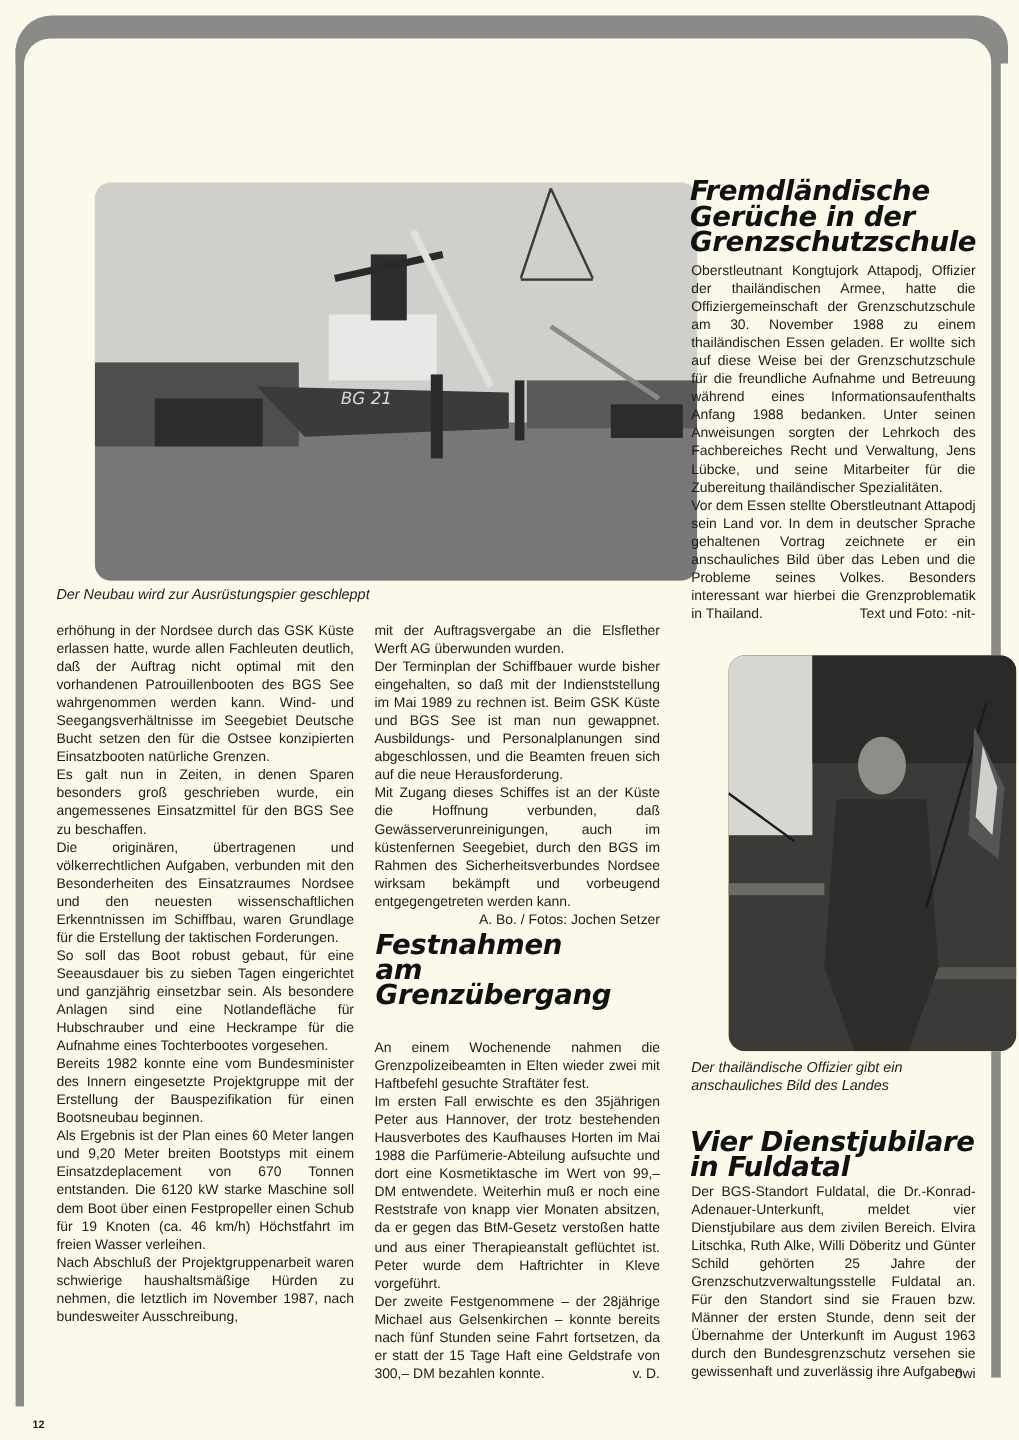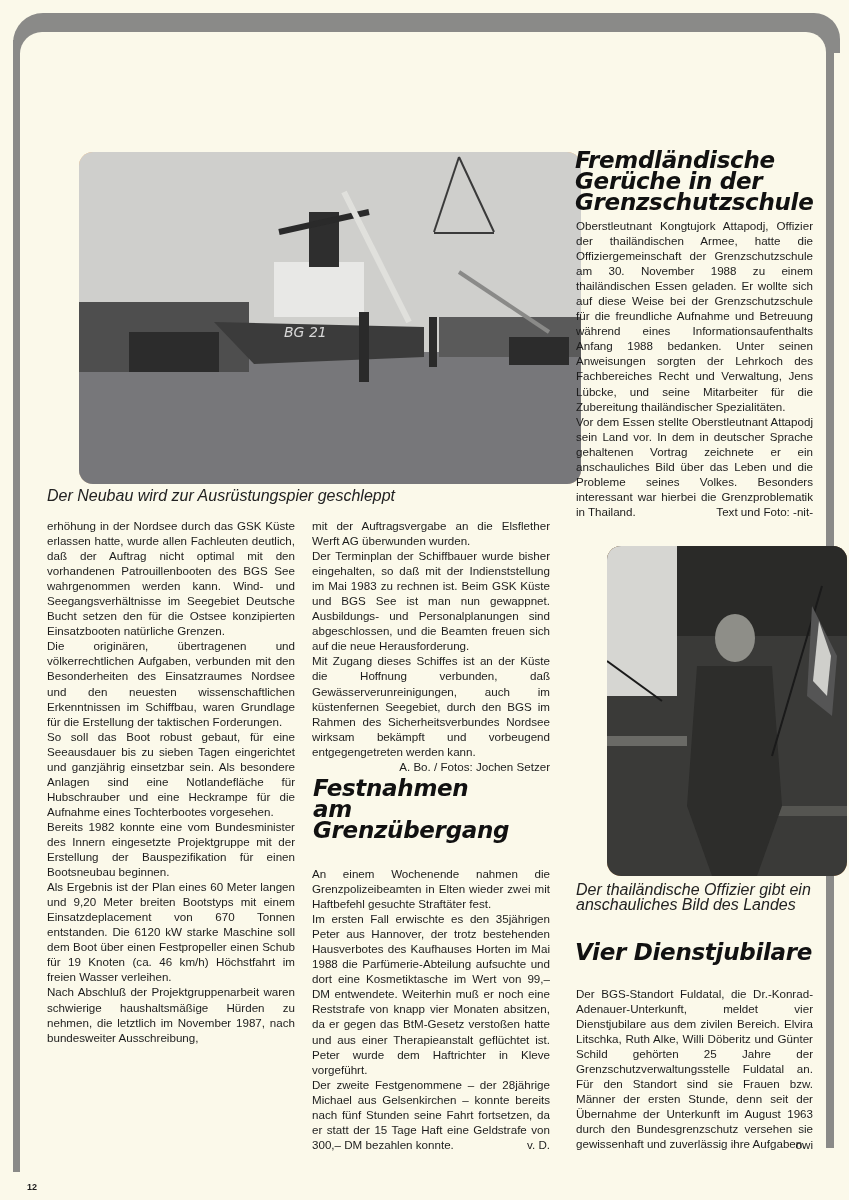--- a/index.html
+++ b/index.html
@@ -26,21 +26,21 @@
   .page-number {
     position: absolute; left: 27px; top: 1182px; font-size: 9px; font-weight: bold;
   }
   .photo {
     position: absolute; border-radius: 14px; overflow: hidden;
     background: #fdba74;
     margin-left: 32px;
   }
   .photo svg { width: 100%; height: 100%; display: block; }
   .caption {
-    position: absolute; font-style: italic; font-size: 16px; line-height: 15px; color: #222;
+    position: absolute; font-style: italic; font-size: 12px; line-height: 15px; color: #222;
   }
   .col {
     position: absolute; font-size: 11.6px; line-height: 15.05px; text-align: justify;
     hyphens: manual;
   }
   .col p { margin: 0; }
   .signoff { text-align: right; display: block; }
   .headline {
     position: absolute; font-family: "DejaVu Sans", sans-serif; font-weight: bold; font-style: italic;
     font-size: 23px; line-height: 21px; letter-spacing: -0.3px; color: #111;
@@ -74,32 +74,33 @@
     <rect x="350" y="165" width="8" height="50" fill="#2a2a2a"></rect>
     <rect x="50" y="180" width="90" height="40" fill="#2c2c2c"></rect>
     <rect x="430" y="185" width="60" height="28" fill="#2c2c2c"></rect>
     <text x="205" y="185" font-family="DejaVu Sans, sans-serif" font-style="italic" font-size="14" fill="#d8d8d8">BG 21</text>
   </svg>
 </div>
 <div class="caption" style="left:47px; top:488px; width:500px;">Der Neubau wird zur Ausrüstungspier geschleppt</div>
 
 <div class="col" style="left:47px; top:518px; width:248px;">
   <p>erhöhung in der Nordsee durch das GSK Küste erlassen hatte, wurde allen Fachleuten deutlich, daß der Auftrag nicht optimal mit den vorhandenen Patrouillenbooten des BGS See wahrgenommen werden kann. Wind- und Seegangsverhältnisse im Seegebiet Deutsche Bucht setzen den für die Ostsee konzipierten Einsatzbooten natürliche Grenzen.</p>
+  <p>Es galt nun in Zeiten, in denen Sparen besonders groß geschrieben wurde, ein angemessenes Einsatzmittel für den BGS See zu beschaffen.</p>
   <p>Die originären, übertragenen und völkerrechtlichen Aufgaben, verbunden mit den Besonderheiten des Einsatzraumes Nordsee und den neuesten wissenschaftlichen Erkenntnissen im Schiffbau, waren Grundlage für die Erstellung der taktischen Forderungen.</p>
   <p>So soll das Boot robust gebaut, für eine Seeausdauer bis zu sieben Tagen eingerichtet und ganzjährig einsetzbar sein. Als besondere Anlagen sind eine Notlandefläche für Hubschrauber und eine Heckrampe für die Aufnahme eines Tochterbootes vorgesehen.</p>
   <p>Bereits 1982 konnte eine vom Bundesminister des Innern eingesetzte Projektgruppe mit der Erstellung der Bauspezifikation für einen Bootsneubau beginnen.</p>
   <p>Als Ergebnis ist der Plan eines 60 Meter langen und 9,20 Meter breiten Bootstyps mit einem Einsatzdeplacement von 670 Tonnen entstanden. Die 6120 kW starke Maschine soll dem Boot über einen Festpropeller einen Schub für 19 Knoten (ca. 46 km/h) Höchstfahrt im freien Wasser verleihen.</p>
   <p>Nach Abschluß der Projektgruppenarbeit waren schwierige haushaltsmäßige Hürden zu nehmen, die letztlich im November 1987, nach bundesweiter Ausschreibung,</p>
 </div>
 
 <div class="page-number">12</div>
 
 <div class="col" style="left:312px; top:518px; width:238px;">
   <p>mit der Auftragsvergabe an die Elsflether Werft AG überwunden wurden.</p>
-  <p>Der Terminplan der Schiffbauer wurde bisher eingehalten, so daß mit der Indienststellung im Mai 1983 zu rechnen ist. Beim GSK Küste und BGS See ist man nun gewappnet. Ausbildungs- und Personalplanungen sind abgeschlossen, und die Beamten freuen sich auf die neue Herausforderung.</p>
+  <p>Der Terminplan der Schiffbauer wurde bisher eingehalten, so daß mit der Indienststellung im Mai 1989 zu rechnen ist. Beim GSK Küste und BGS See ist man nun gewappnet. Ausbildungs- und Personalplanungen sind abgeschlossen, und die Beamten freuen sich auf die neue Herausforderung.</p>
   <p>Mit Zugang dieses Schiffes ist an der Küste die Hoffnung verbunden, daß Gewässerverunreinigungen, auch im küstenfernen Seegebiet, durch den BGS im Rahmen des Sicherheitsverbundes Nordsee wirksam bekämpft und vorbeugend entgegengetreten werden kann.</p>
   <span class="signoff">A. Bo. / Fotos: Jochen Setzer</span>
 </div>
 
 <div class="headline" style="left:313px; top:778px; width:240px;">
   <span>Festnahmen</span>
   <span>am Grenzübergang</span>
 </div>
 <div class="col" style="left:312px; top:866px; width:238px;">
   <p>An einem Wochenende nahmen die Grenzpolizeibeamten in Elten wieder zwei mit Haftbefehl gesuchte Straftäter fest.</p>
@@ -131,17 +132,18 @@
     <line x1="0" y1="115" x2="55" y2="155" stroke="#1a1a1a" stroke-width="2"></line>
     <line x1="215" y1="40" x2="165" y2="210" stroke="#1a1a1a" stroke-width="2"></line>
     <polygon points="205,60 230,110 225,170 200,150" fill="#555"></polygon>
     <polygon points="212,75 224,110 220,150 206,135" fill="#cfcfcb"></polygon>
   </svg>
 </div>
 <div class="caption" style="left:576px; top:882px; width:238px;">Der thailändische Offizier gibt ein anschauliches Bild des Landes</div>
 
 <div class="headline" style="left:575px; top:942px; width:250px;">
   <span>Vier Dienstjubilare</span>
+  <span>in Fuldatal</span>
 </div>
 <div class="col" style="left:576px; top:986px; width:237px;">
   <p>Der BGS-Standort Fuldatal, die Dr.-Konrad-Adenauer-Unterkunft, meldet vier Dienstjubilare aus dem zivilen Bereich. Elvira Litschka, Ruth Alke, Willi Döberitz und Günter Schild gehörten 25 Jahre der Grenzschutzverwaltungsstelle Fuldatal an. Für den Standort sind sie Frauen bzw. Männer der ersten Stunde, denn seit der Übernahme der Unterkunft im August 1963 durch den Bundesgrenzschutz versehen sie gewissenhaft und zuverlässig ihre Aufgaben.</p>
   <span class="signoff" style="margin-top:-15px;">owi</span>
 </div>
 
 </body></html>

